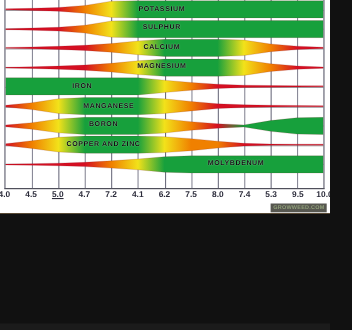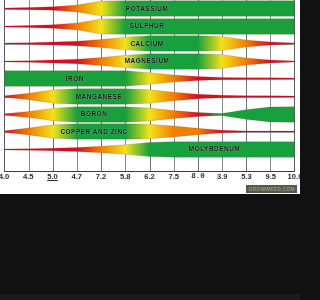--- a/index.html
+++ b/index.html
@@ -331,25 +331,25 @@
           </div>
         </div>
     </div>
 
     <div id="axis">
         <div class="tick" style="left: 0%;">4.0</div>
         <div class="tick" style="left: 8.33333%;">4.5</div>
         <div class="tick" style="left: 16.6667%; text-decoration: underline;">5.0</div>
         <div class="tick" style="left: 25%;">4.7</div>
         <div class="tick" style="left: 33.3333%;">7.2</div>
-        <div class="tick" style="left: 41.6667%;">5.8</div>
+        <div class="tick" style="left: 41.6667%;">4.1</div>
         <div class="tick" style="left: 50%;">6.2</div>
         <div class="tick" style="left: 58.3333%; text-align: center;">7.5</div>
-        <div class="tick" style="left: 66.6667%; font-family: Liberation Mono, monospace;">8.0</div>
-        <div class="tick" style="left: 75%;">3.9</div>
+        <div class="tick" style="left: 66.6667%;">8.0</div>
+        <div class="tick" style="left: 75%;">7.4</div>
         <div class="tick" style="left: 83.3333%;">5.3</div>
         <div class="tick" style="left: 91.6667%;">9.5</div>
         <div class="tick" style="left: 100%;">10.0</div>
       </div>
 
     <div id="watermark">GROWWEED.COM</div>
   </div>
 
   <div id="letterbox">
     <div id="letterbox-strip"></div>

